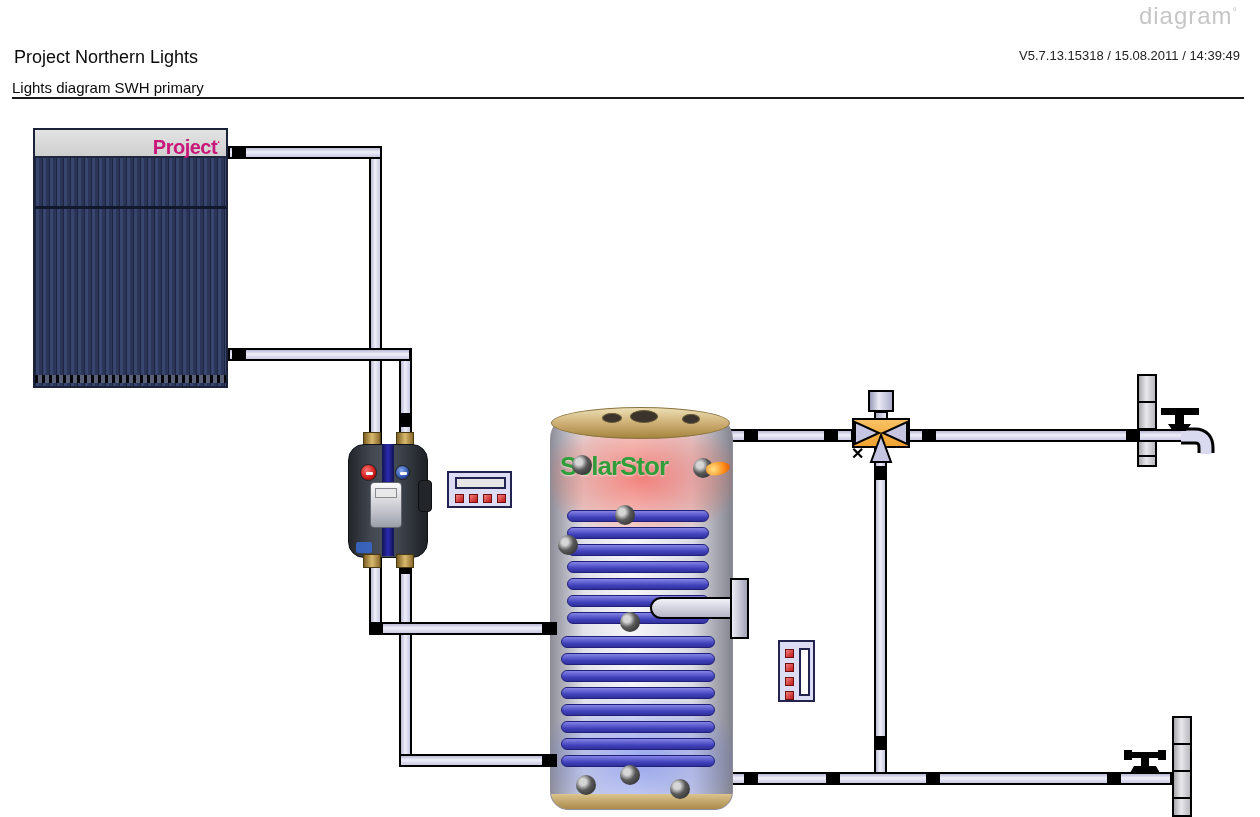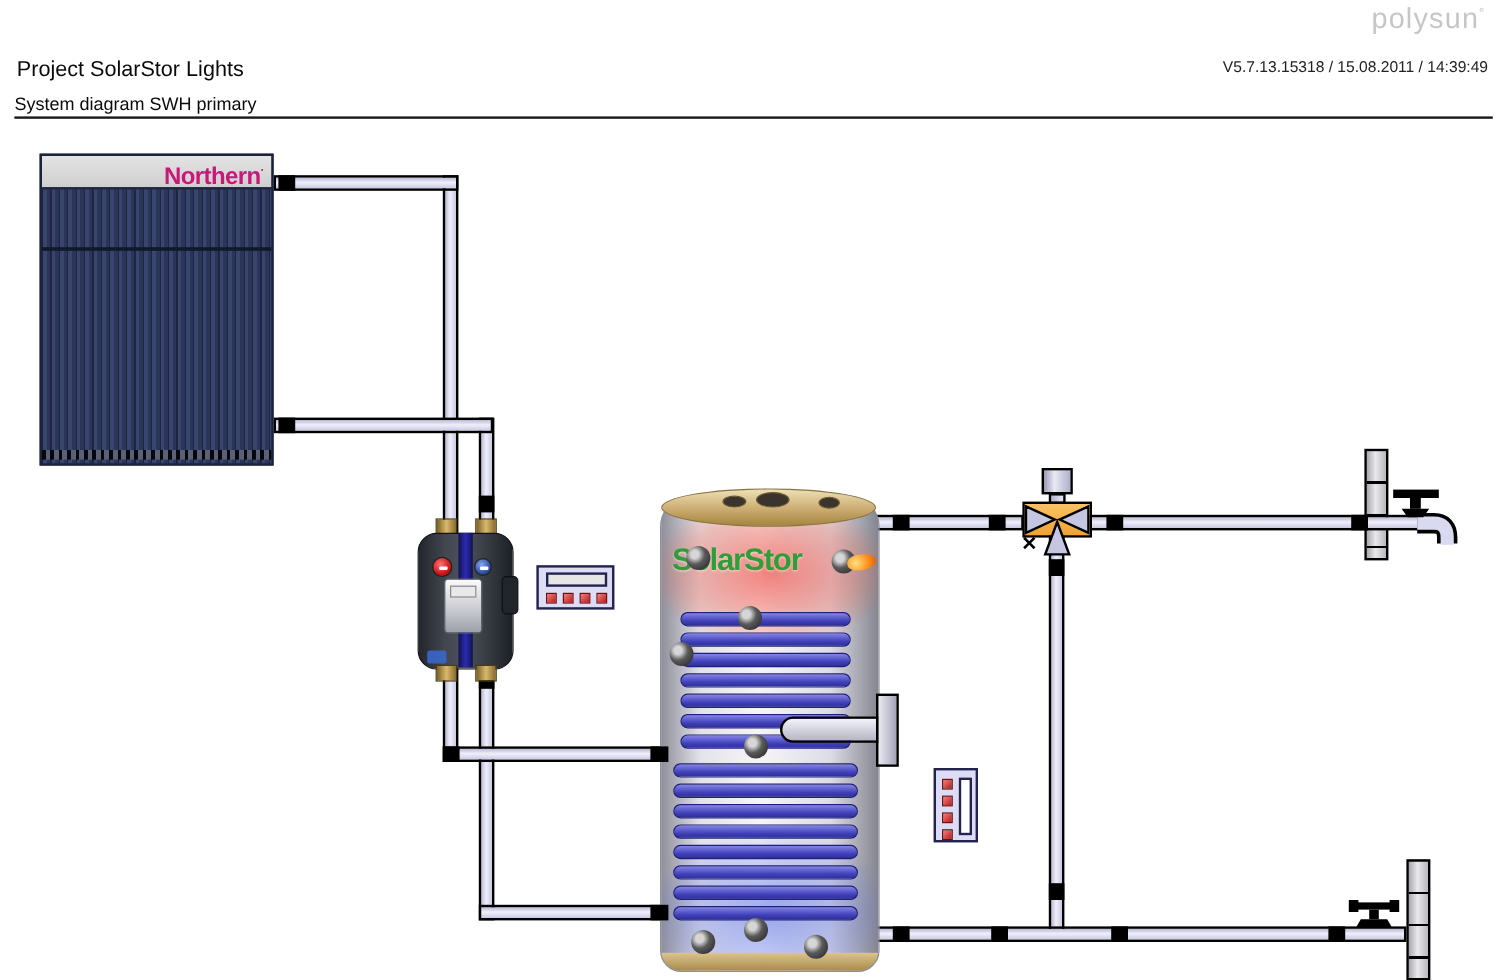--- a/index.html
+++ b/index.html
@@ -96,23 +96,23 @@
          background:linear-gradient(180deg,#f8c264,#f0a231);}
   .v-x{position:absolute;left:1px;top:58px;font-size:16px;font-weight:bold;color:#000;line-height:16px;}
 
   .tap-svg{position:absolute;}
 </style>
 </head>
 <body>
 
 <div class="canvas">
 
-  <div class="logo"><span>polysun</span><sup>°</sup></div>
-  <div class="title">Project SolarStor Lights</div>
-  <div class="subtitle">System diagram SWH primary</div>
+  <div class="logo"><span>diagram</span><sup>°</sup></div>
+  <div class="title">Project Northern Lights</div>
+  <div class="subtitle">Lights diagram SWH primary</div>
   <div class="version">V5.7.13.15318 / 15.08.2011 / 14:39:49</div>
   <div class="rule"></div>
 
   <div class="riser" style="left:1137px;top:374px;height:93px;"></div>
   <div class="riser" style="left:1172px;top:716px;height:101px;"></div>
 
   <div class="pipe-v" style="left:369px;top:146px;height:299px;"></div>
   <div class="pipe-v" style="left:399px;top:348px;height:97px;"></div>
   <div class="pipe-v" style="left:369px;top:553px;height:82px;"></div>
   <div class="pipe-v" style="left:399px;top:553px;height:214px;"></div>
@@ -121,21 +121,21 @@
   <div class="pipe-h" style="left:228px;top:146px;width:154px;"></div>
   <div class="pipe-h" style="left:228px;top:348px;width:183px;"></div>
   <div class="pipe-h" style="left:369px;top:622px;width:187px;"></div>
   <div class="pipe-h" style="left:399px;top:754px;width:157px;"></div>
   <div class="pipe-h" style="left:726px;top:429px;width:127px;"></div>
   <div class="pipe-h" style="left:908px;top:429px;width:284px;"></div>
   <div class="pipe-h" style="left:726px;top:772px;width:446px;"></div>
 
   <div class="collector">
     <div class="col-head">
-      <span class="col-brand"><span>Northern</span><sup style="font-size:10px;">·</sup></span>
+      <span class="col-brand"><span>Project</span><sup style="font-size:10px;">·</sup></span>
     </div>
     <div class="col-body">
       <div class="col-line"></div>
       <div class="col-foot"></div>
     </div>
   </div>
 
   <div class="tank">
     <div class="tank-clip">
       <div class="glow-red"></div>

